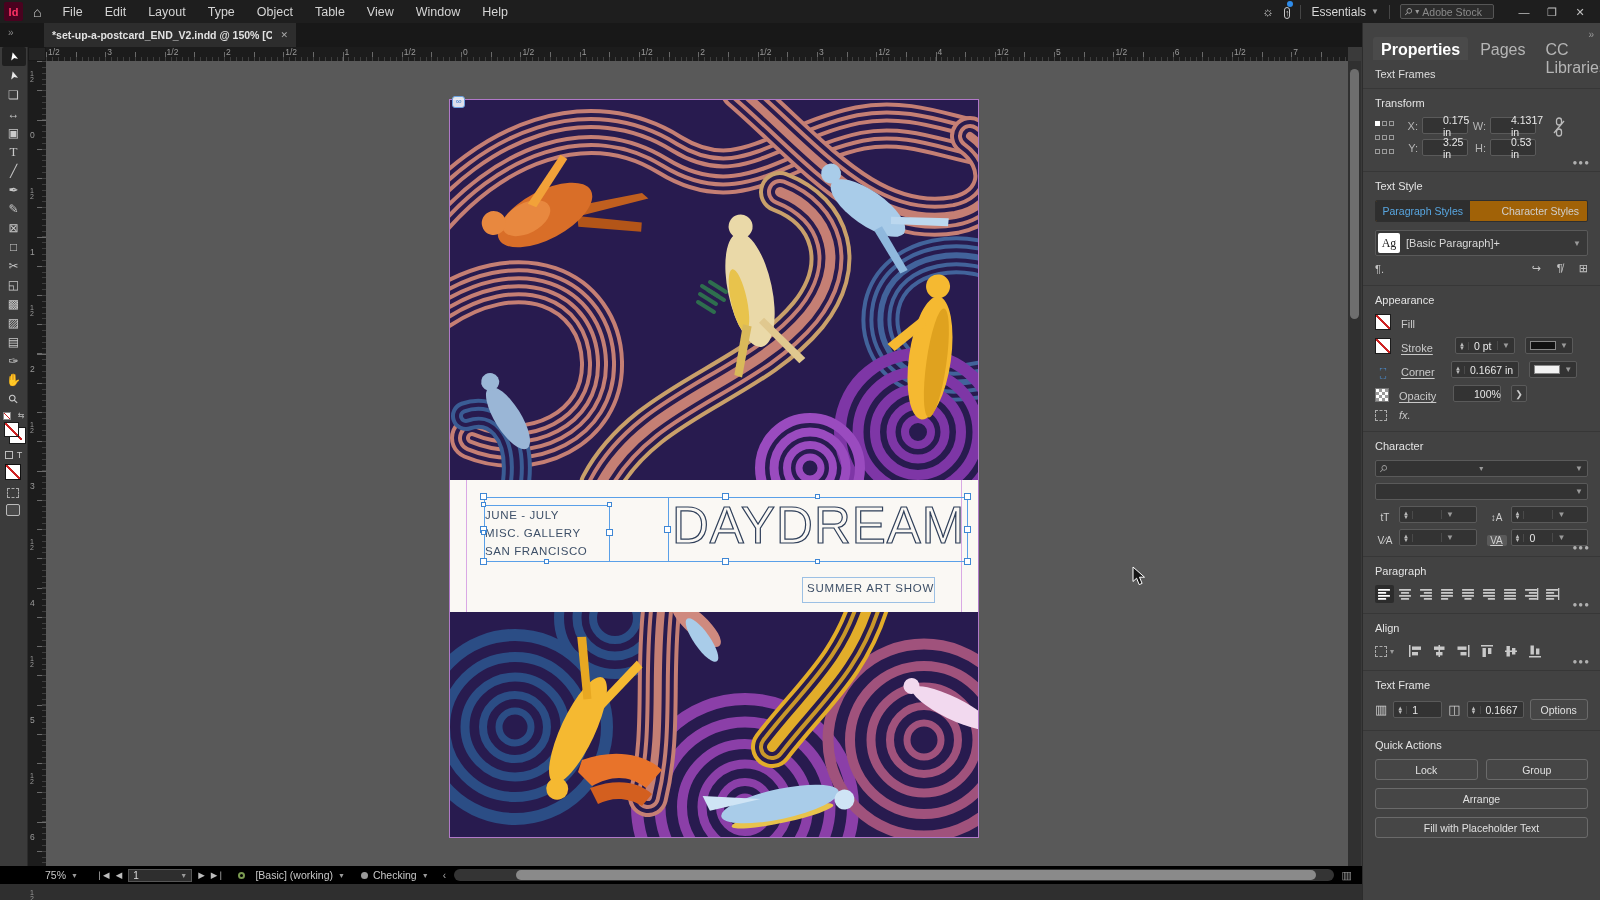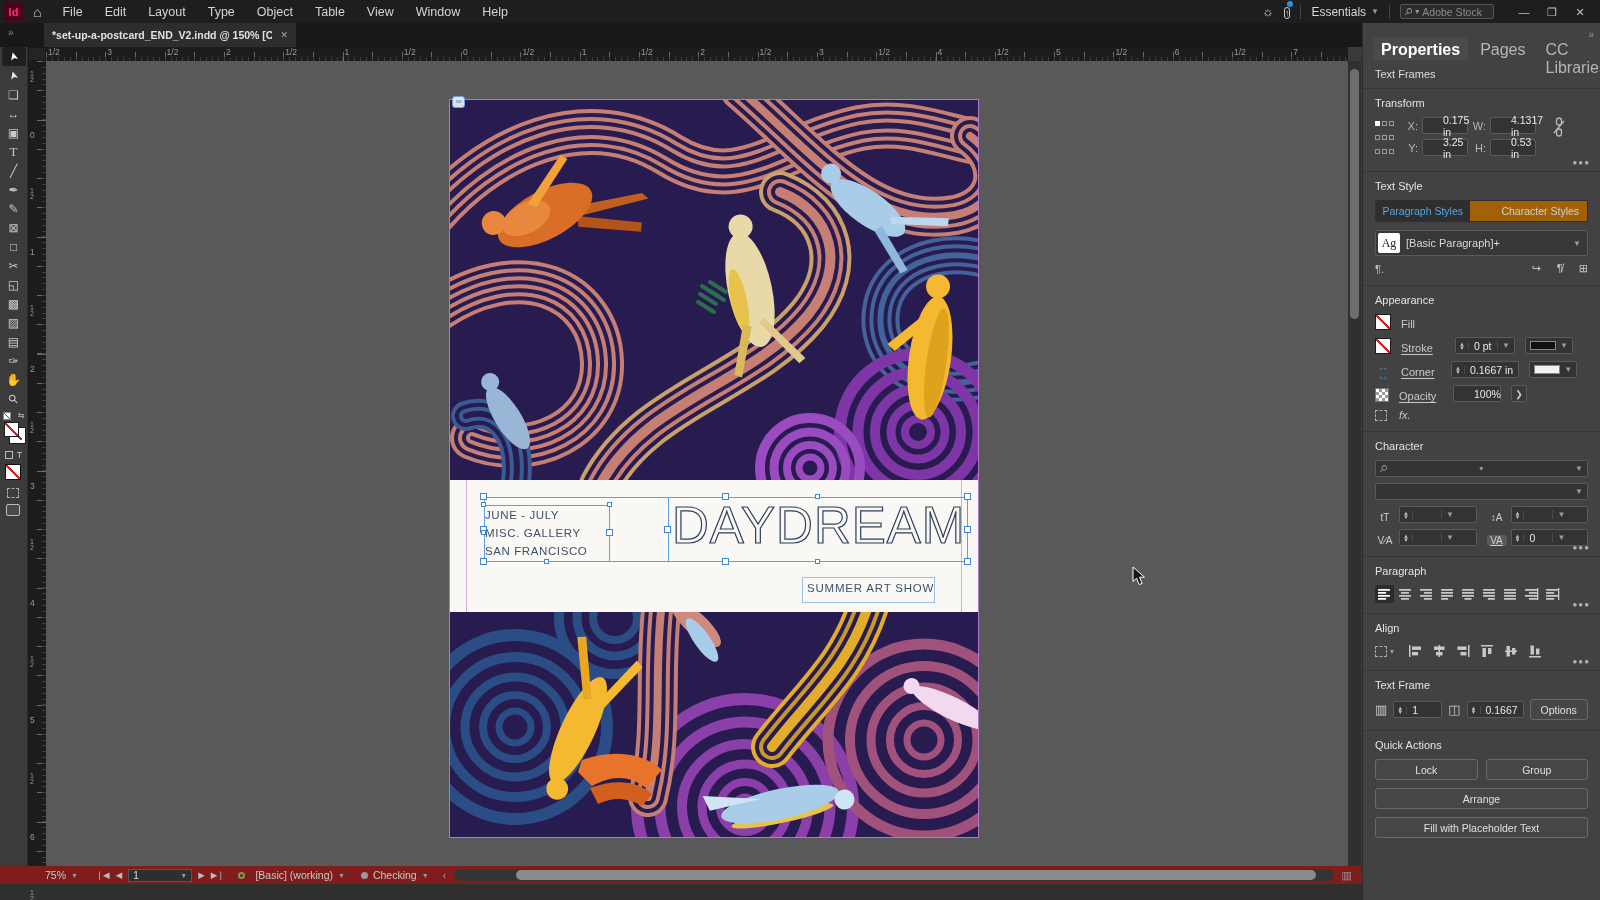--- a/index.html
+++ b/index.html
@@ -98,21 +98,21 @@
     -webkit-text-stroke:1.2px #30405a; white-space:nowrap; }
   #summer-text { position:absolute; left:4px; top:4px; font-size:11.5px; letter-spacing:.8px; color:#3e5068; white-space:nowrap; }
   .hdl { position:absolute; width:7px; height:7px; background:#fff; border:1px solid #3f87d4; margin:-4px 0 0 -4px; z-index:6; }
   .hdl.sm { width:5px; height:5px; margin:-3px 0 0 -3px; }
 
   #cursor { position:absolute; left:1086px; top:505px; z-index:50; }
 
   
   #vscroll { position:absolute; left:1348px; top:61px; width:13px; height:805px; background:#303030; z-index:22; }
   #vscroll .thumb { position:absolute; left:2px; top:8px; width:9px; height:250px; background:#6e6e6e; border-radius:5px; }
-  #statusbar { position:absolute; left:0; top:866px; width:1362px; height:18px; background:#7f1d1d;
+  #statusbar { position:absolute; left:0; top:866px; width:1362px; height:18px; background:#000000;
     display:flex; align-items:center; color:#c8c8c8; font-size:10.5px; z-index:25; }
   #statusbar .chev { font-size:7px; }
   #zoom-ctl { display:flex; gap:5px; align-items:center; margin-left:45px; }
   #pagenav { display:flex; gap:6px; align-items:center; margin-left:18px; font-size:8.5px; color:#bdbdbd; }
   #pagefield { width:64px; height:13px; background:#2e2e2e; border:1px solid #565656; display:flex;
     align-items:center; justify-content:space-between; padding:0 4px; font-size:10px; color:#ddd; }
   #preflight-dot { width:7px; height:7px; border:2px solid #7a9a50; border-radius:50%; margin-left:14px; }
   #preset { display:flex; gap:5px; align-items:center; margin-left:10px; }
   #proof { display:flex; gap:5px; align-items:center; margin-left:16px; }
   #proof .dot { width:7px; height:7px; border-radius:50%; background:#9a9a9a; }

